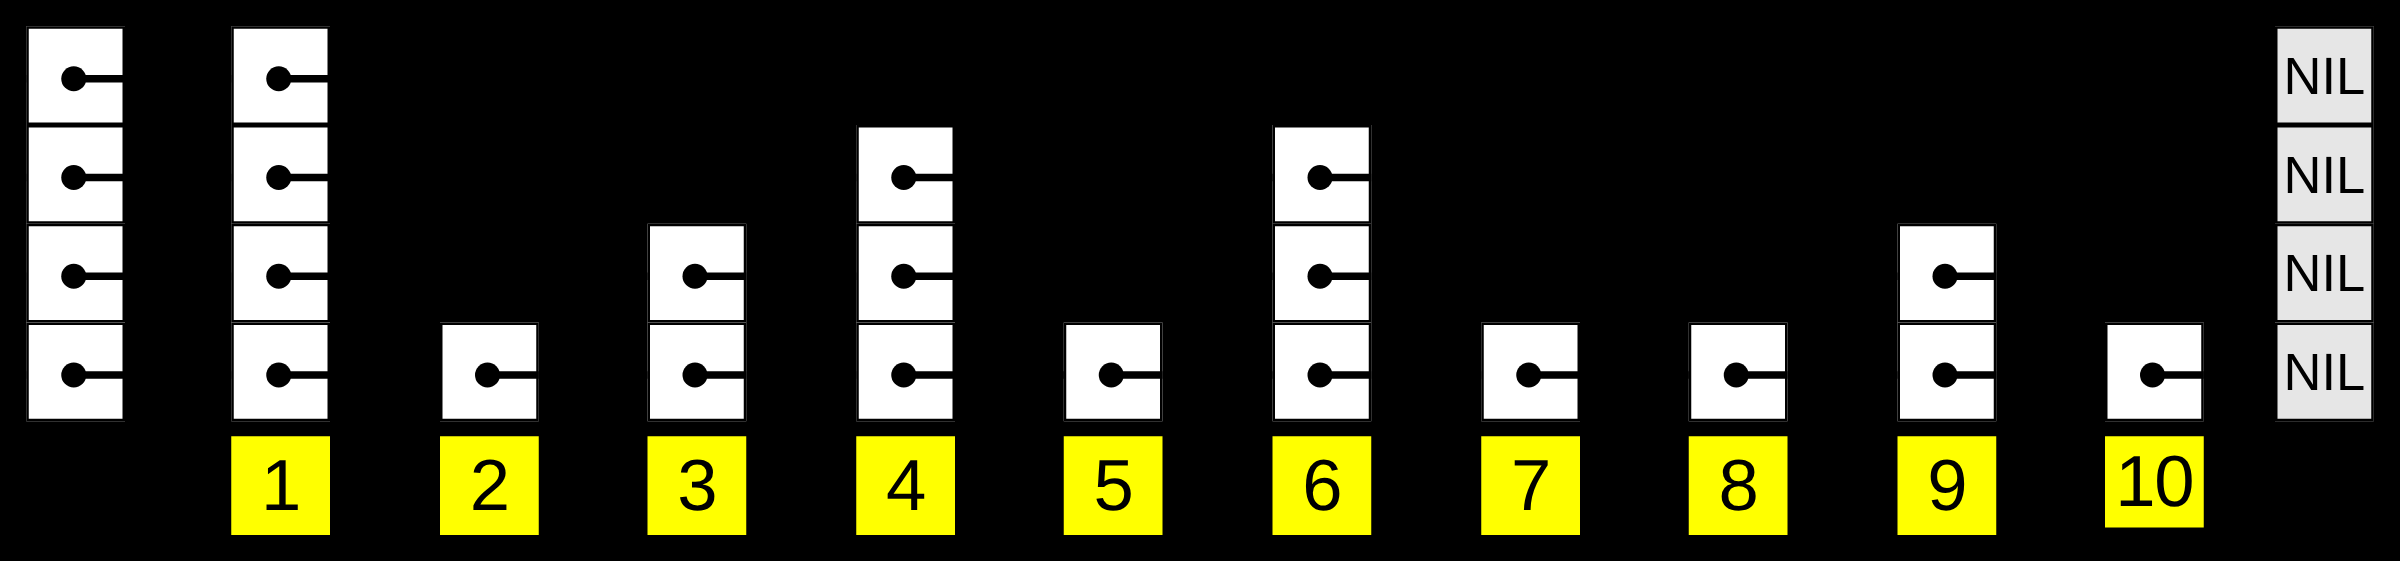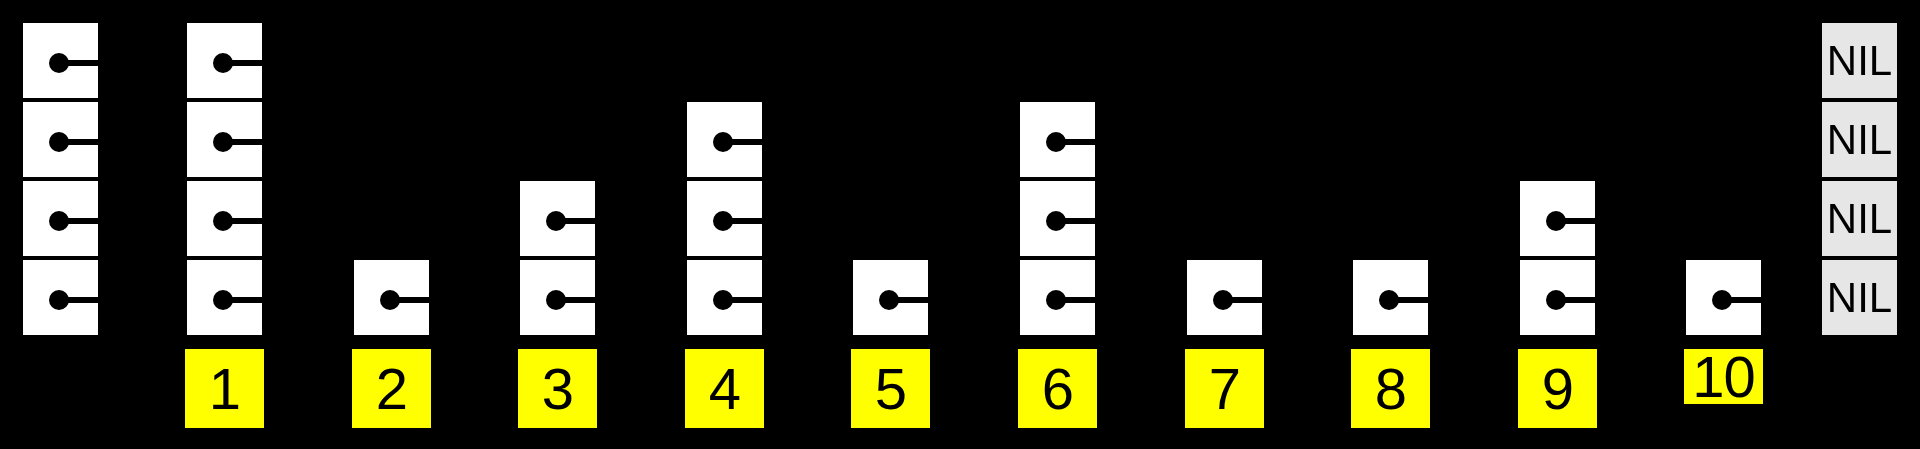--- a/index.html
+++ b/index.html
@@ -180,21 +180,21 @@
       <span class="node-dot"></span>
       <span class="out-link" style="width: 41px;"></span>
       <span class="in-stub"></span>
     </div>
     <div class="key-label" style="left: 1518px; top: 349px; width: 79px; height: 79px;">9</div>
     <div class="cell" style="left: 1684px; top: 258px; width: 79px; height: 79px;">
       <span class="node-dot"></span>
       <span class="out-link" style="width: 41px;"></span>
       <span class="in-stub"></span>
     </div>
-    <div class="key-label" style="left: 1684px; top: 349px; width: 79px; height: 55px;">10</div>
+    <div class="key-label" style="left: 1684px; top: 349px; width: 79px; height: 73px;">10</div>
     <div class="nil-cell" style="left: 1820px; top: 258px; width: 79px; height: 79px;">
       <span>NIL</span>
     </div>
     <div class="nil-cell" style="left: 1820px; top: 179px; width: 79px; height: 79px;">
       <span>NIL</span>
     </div>
     <div class="nil-cell" style="left: 1820px; top: 100px; width: 79px; height: 79px;">
       <span>NIL</span>
     </div>
     <div class="nil-cell" style="left: 1820px; top: 21px; width: 79px; height: 79px;">

